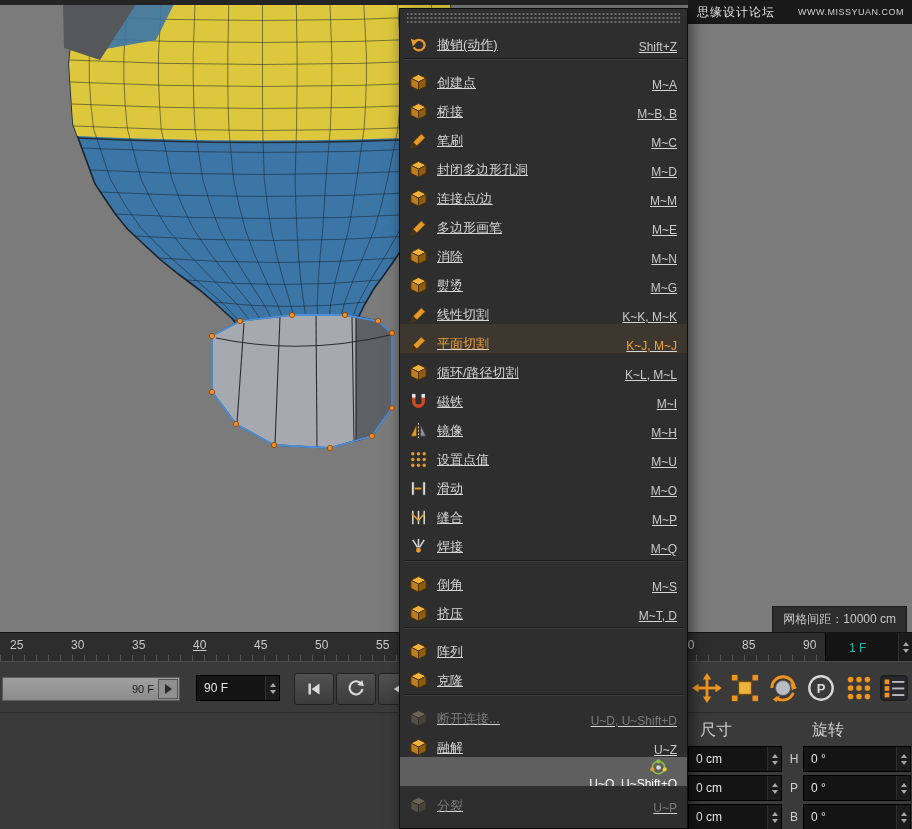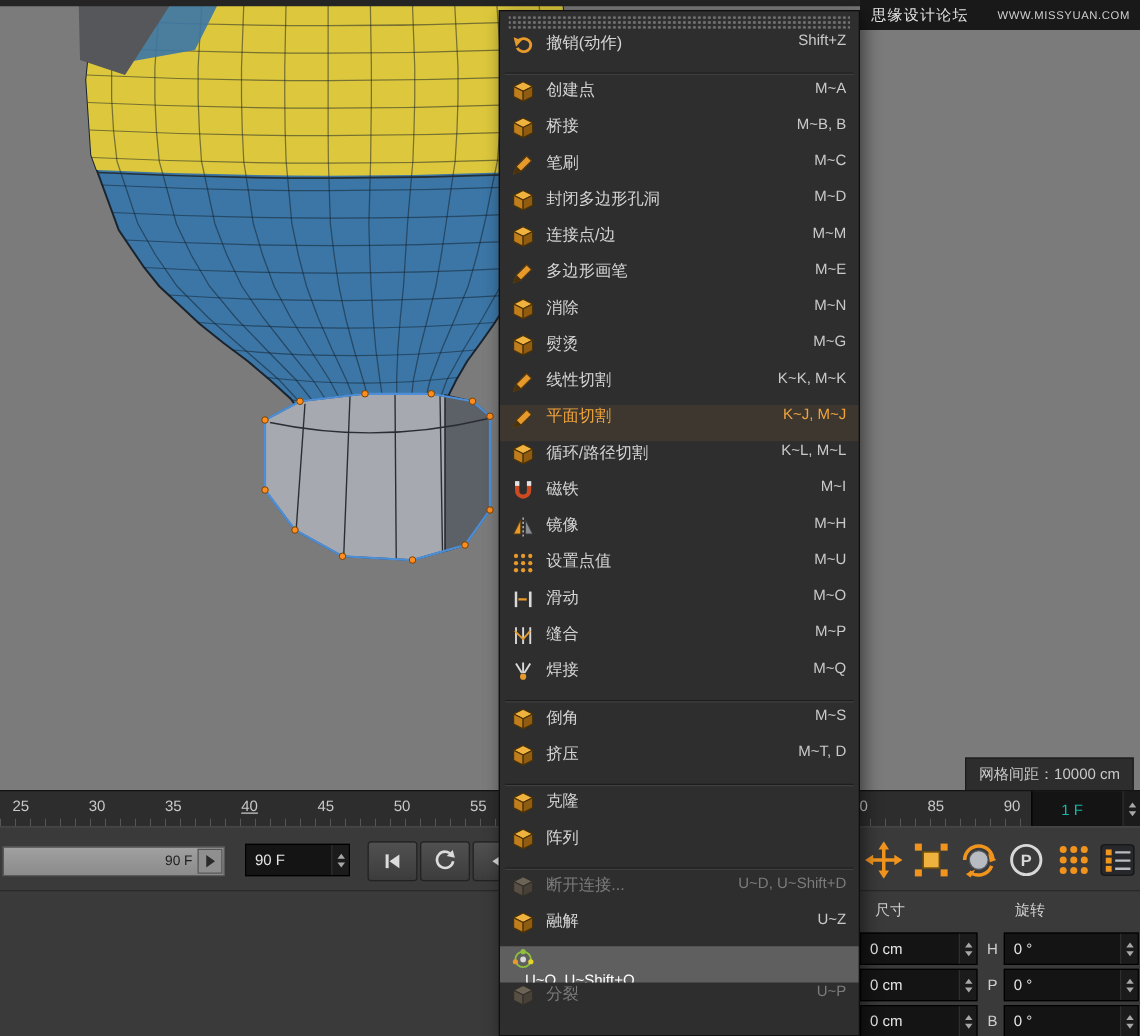--- a/index.html
+++ b/index.html
@@ -49,34 +49,34 @@
   .frame-spinner{position:absolute;left:196px;top:13px;width:84px;}
   .tbtn{position:absolute;top:11px;width:38px;height:30px;border:1px solid #222;border-radius:3px;
         background:linear-gradient(#515151,#3c3c3c);display:flex;align-items:center;justify-content:center;}
   .tbtn svg{width:22px;height:22px;}
   .toolbtn{position:absolute;top:9px;width:34px;height:34px;display:flex;align-items:center;justify-content:center;}
   .toolbtn svg{width:30px;height:30px;}
 
   
   .coord{position:absolute;top:712px;left:0;width:912px;height:117px;background:#3a3a3a;
          border-top:1px solid #292929;z-index:8;}
-  .coord .hdr{position:absolute;top:7px;font-size:12px;color:#cfcfcf;white-space:nowrap;}
+  .coord .hdr{position:absolute;top:7px;font-size:16px;color:#cfcfcf;white-space:nowrap;}
   .coord .rot-label{position:absolute;width:12px;font-size:12px;color:#cfcfcf;text-align:center;}
   .coord .field{position:absolute;}
 
   
   .cmenu{position:absolute;left:399px;top:8px;width:289px;height:821px;background:#2e2e2e;
          border:1px solid #0f0f0f;box-shadow:3px 5px 14px rgba(0,0,0,.55);z-index:40;
          box-sizing:border-box;overflow:hidden;}
   .cmenu ul{list-style:none;margin:0;padding:2px 0;}
   .menu-grip{height:10px;margin:2px 7px;
              background-image:radial-gradient(circle,#6e6e6e 1px,transparent 1.4px);
              background-size:4px 4px;background-position:center;}
-  .menu-item{height:29px;display:flex;align-items:flex-start;padding:0 10px 0 8px;
-             font-size:13px;color:#d5d5d5;white-space:nowrap;overflow:hidden;}
+  .menu-item{height:29px;display:flex;align-items:flex-end;padding:0 10px 0 8px;
+             font-size:13px;color:#d5d5d5;white-space:nowrap;overflow:hidden;text-decoration:underline;}
   .mi-icon{width:20px;height:20px;margin-right:9px;flex:none;display:flex;align-items:center;justify-content:center;}
   .mi-icon svg{width:19px;height:19px;}
   .mi-label{flex:1;overflow:hidden;text-overflow:ellipsis;}
   .mi-shortcut{font-size:12px;color:#c9c9c9;margin-left:12px;}
   .menu-item.active{background:rgba(240,164,60,.08);}
   .menu-item.active .mi-label,.menu-item.active .mi-shortcut{color:#f0a43c;}
   .menu-item.hover{background:#5f5f5f;flex-direction:column;}
   .menu-item.hover .mi-label,.menu-item.hover .mi-shortcut{color:#ffffff;}
   .menu-item.disabled .mi-label,.menu-item.disabled .mi-shortcut{color:#7b7b7b;}
   .menu-item.disabled .mi-icon{opacity:.4;filter:grayscale(70%);}
@@ -649,30 +649,30 @@
         </li>
         <li class="menu-sep">
           <div></div>
         </li>
         <li class="menu-item">
           <span class="mi-icon">
             <svg>
               <use href="#ic-cube"></use>
             </svg>
           </span>
+          <span class="mi-label">阵列</span>
+          <span class="mi-shortcut"></span>
+        </li>
+        <li class="menu-item">
+          <span class="mi-icon">
+            <svg>
+              <use href="#ic-cube"></use>
+            </svg>
+          </span>
           <span class="mi-label">克隆</span>
-          <span class="mi-shortcut"></span>
-        </li>
-        <li class="menu-item">
-          <span class="mi-icon">
-            <svg>
-              <use href="#ic-cube"></use>
-            </svg>
-          </span>
-          <span class="mi-label">阵列</span>
           <span class="mi-shortcut"></span>
         </li>
         <li class="menu-sep">
           <div></div>
         </li>
         <li class="menu-item disabled">
           <span class="mi-icon">
             <svg>
               <use href="#ic-cube"></use>
             </svg>

